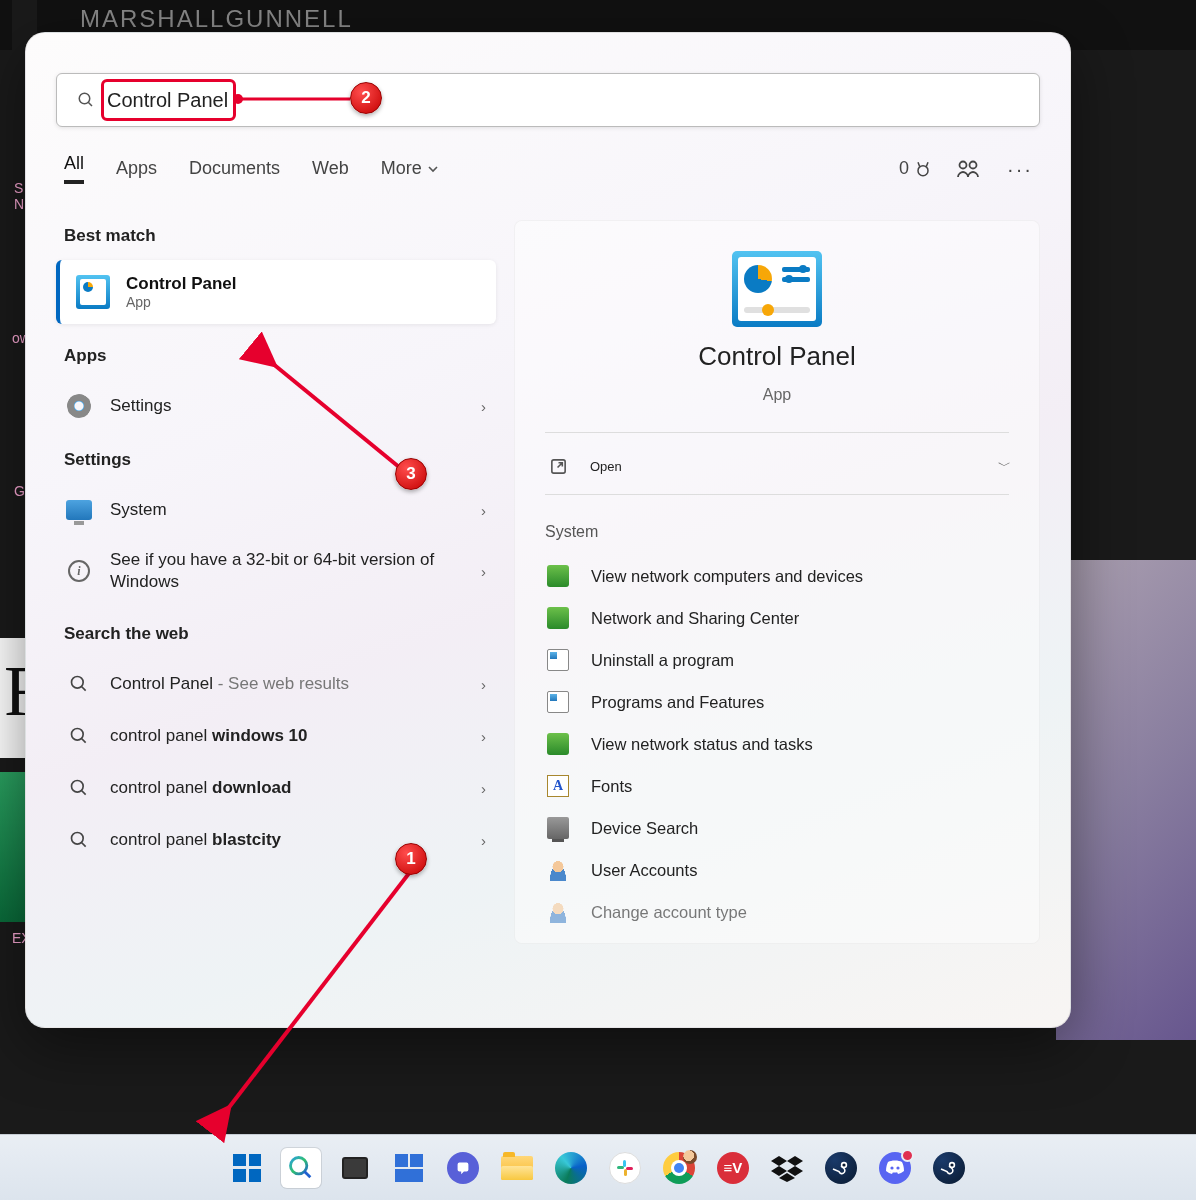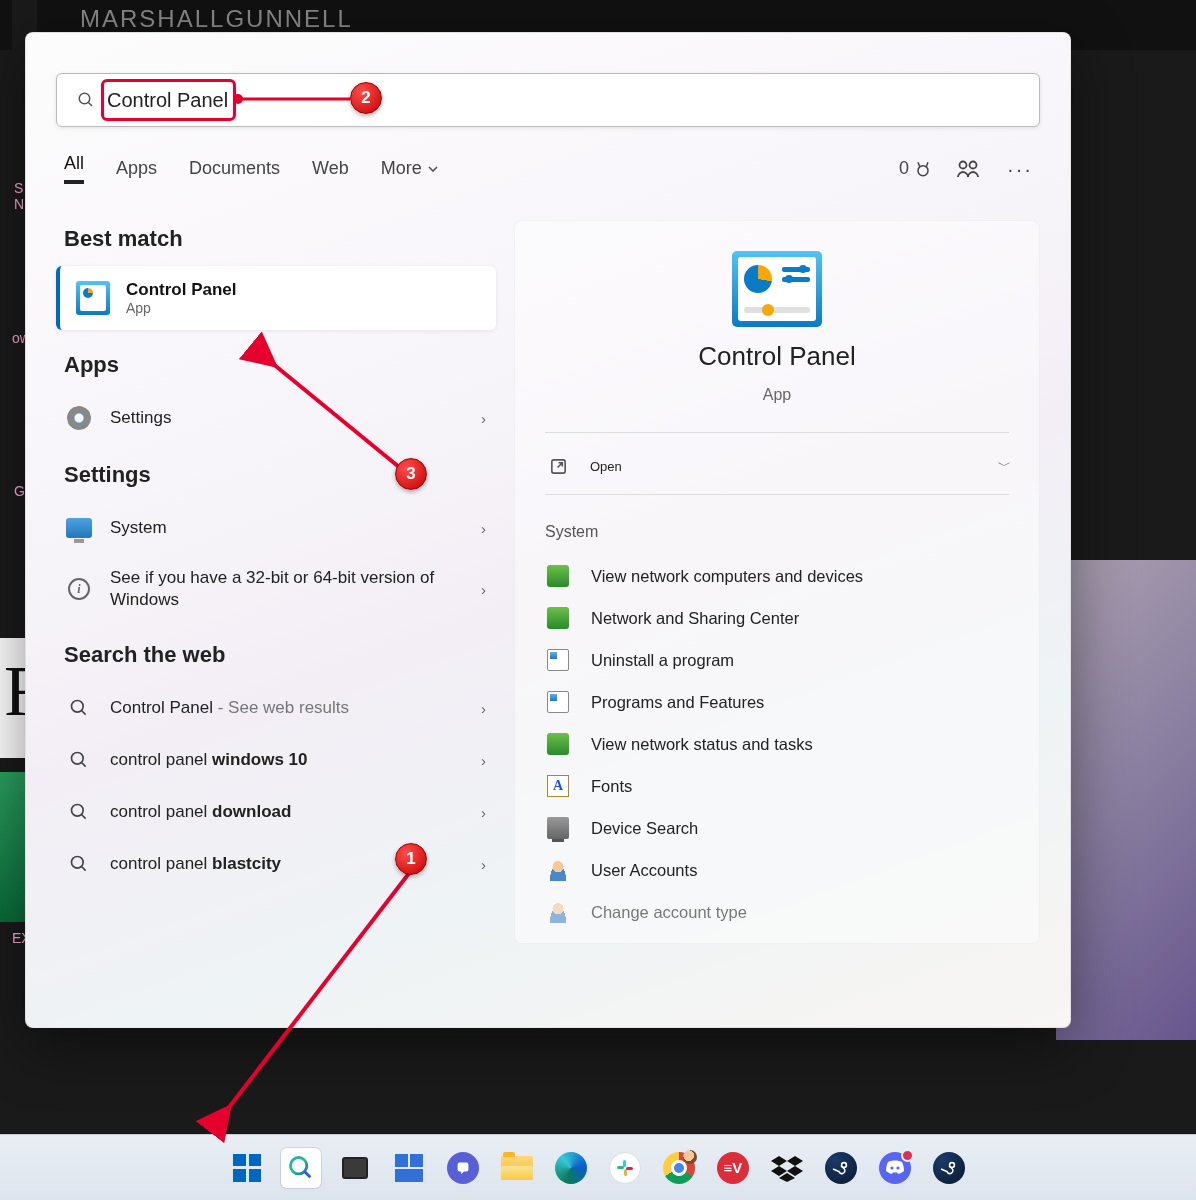--- a/index.html
+++ b/index.html
@@ -2,36 +2,36 @@
 <html><head>
 <meta charset="utf-8">
 <style>
   *{box-sizing:border-box;margin:0;padding:0;font-family:"Segoe UI",Arial,sans-serif}
   body{width:1196px;height:1200px;background:#1a1a1a;position:relative;overflow:hidden}
   .bg-top{position:absolute;top:0;left:0;right:0;height:50px;background:#111;color:#888;font-size:24px;font-weight:300;padding:5px 80px;letter-spacing:2px}
   .bg-left{position:absolute;top:0;left:12px;width:25px;height:1040px;background:#1a1a1a;color:#f9a8d4;font-size:14px}
   .bg-left span{position:absolute}
   .bg-right-img{position:absolute;right:0;top:560px;width:140px;height:480px;background:linear-gradient(135deg,#e8d8f0,#b8a8d8,#8870c0);opacity:.7}
   
-  .panel{position:absolute;top:32px;left:25px;width:1046px;height:996px;background:linear-gradient(160deg,#fdfcfc 0%,#f7f5fa 35%,#f3eef5 55%,#eef3f5 75%,#f8f5f3 100%);border-radius:8px;box-shadow:0 18px 60px rgba(0,0,0,.45);padding:40px 30px;border:1px solid rgba(0,0,0,.08)}
+  .panel{position:absolute;top:32px;left:25px;width:1046px;height:996px;background:linear-gradient(160deg,#fdfcfc 0%,#f7f5fa 35%,#f3eef5 55%,#eef3f5 75%,#f8f5f3 100%);border-radius:20px;box-shadow:0 18px 60px rgba(0,0,0,.45);padding:40px 30px;border:1px solid rgba(0,0,0,.08)}
   .search-bar{position:relative;height:54px;background:#fff;border:1px solid #bbb;border-radius:6px;display:flex;align-items:center;padding:0 20px;box-shadow:0 1px 4px rgba(0,0,0,.1)}
   .search-bar .mag{width:18px;height:18px;margin-right:12px;color:#555}
   .search-bar input{border:none;outline:none;font-size:20px;flex:1;background:transparent;color:#222}
   .hl-box{position:absolute;top:5px;left:44px;width:135px;height:42px;border:3px solid #e6002d;border-radius:6px;pointer-events:none}
   .filters{display:flex;align-items:center;margin-top:26px;gap:32px;padding:0 8px}
   .filters .tab{font-size:18px;color:#444;cursor:pointer}
   .filters .tab.active{color:#111;font-weight:400;border-bottom:4px solid #222;padding-bottom:6px}
   .filters .more-c{display:flex;align-items:center;gap:5px}
   .filters-r{margin-left:auto;display:flex;align-items:center;gap:28px;color:#444}
   .r-ic{width:24px;height:24px;display:flex;align-items:center;justify-content:center;font-size:18px}
   .dots{font-size:20px;letter-spacing:2px;line-height:1}
   .cols{display:flex;margin-top:36px;gap:18px}
   .left{width:440px}
   .right{flex:1;background:rgba(255,255,255,.45);border-radius:8px;padding:30px 0 10px;border:1px solid rgba(0,0,0,.04)}
-  .sec-h{font-size:22px;font-weight:600;color:#222;margin:6px 0 14px 8px}
+  .sec-h{font-size:17px;font-weight:600;color:#222;margin:6px 0 14px 8px}
   .best{background:#fff;border-radius:6px;padding:14px 16px;display:flex;align-items:center;gap:16px;border-left:4px solid #0067c0;box-shadow:0 1px 4px rgba(0,0,0,.08);margin-bottom:22px}
   .cp-icon{width:34px;height:34px;background:linear-gradient(#52c3f1,#0a7bc4);border-radius:3px;position:relative;flex-shrink:0}
   .cp-icon::before{content:"";position:absolute;inset:4px;background:#fff;border-radius:2px}
   .cp-icon::after{content:"";position:absolute;top:7px;left:7px;width:10px;height:10px;background:conic-gradient(#f7a708 0 90deg,#0a7bc4 90deg 360deg);border-radius:50%}
   .best .tx{flex:1}
   .best .tt{font-size:17px;font-weight:600;color:#111}
   .best .sb{font-size:14px;color:#666}
   .row{display:flex;align-items:center;padding:13px 10px;gap:18px;cursor:pointer;border-radius:5px}
   .row .ic{width:26px;height:26px;display:flex;align-items:center;justify-content:center;color:#555;flex-shrink:0}
   .row .lbl{flex:1;font-size:17px;color:#222;line-height:1.3}

